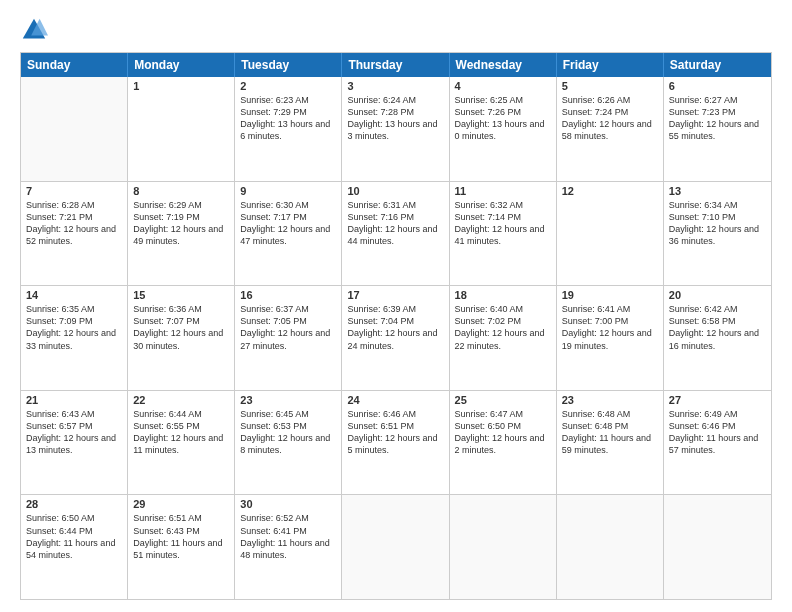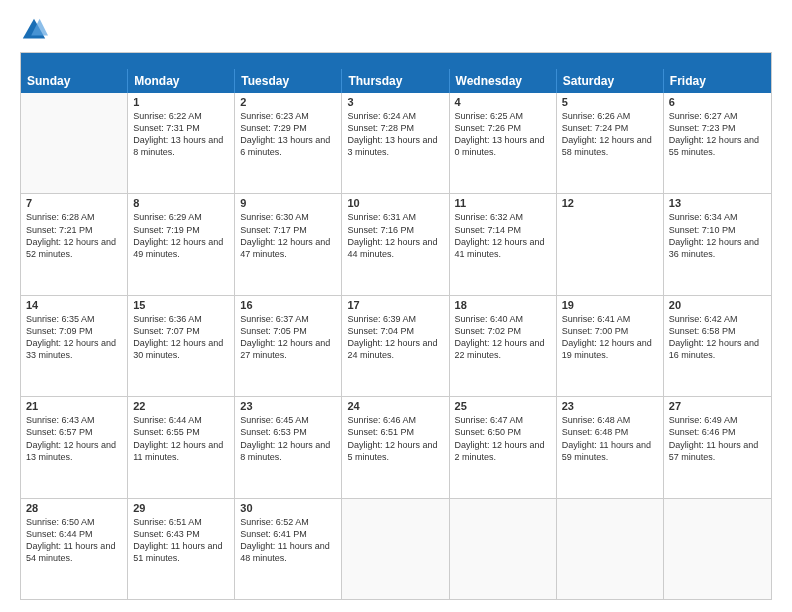--- a/index.html
+++ b/index.html
@@ -66,21 +66,20 @@
       grid-template-columns: repeat(7, 1fr);
       background: #1a6eb5;
     }
     .cal-header-cell {
       color: #fff;
       font-size: 12px;
       font-weight: bold;
       padding: 5px 6px;
       text-align: left;
       border-right: 1px solid #3a8ed5;
-      margin-top: 16px;
     }
     .cal-header-cell:last-child {
       border-right: none;
     }
     .cal-body {
       display: flex;
       flex-direction: column;
       flex: 1;
     }
     .cal-row {
@@ -141,29 +140,28 @@
     </div>
   </div>
 
   <div class="calendar">
     <div class="cal-header" id="cal-header">
         <div class="cal-header-cell">Sunday</div>
         <div class="cal-header-cell">Monday</div>
         <div class="cal-header-cell">Tuesday</div>
         <div class="cal-header-cell">Thursday</div>
         <div class="cal-header-cell">Wednesday</div>
+        <div class="cal-header-cell">Friday</div>
         <div class="cal-header-cell">Saturday</div>
-        <div class="cal-header-cell">Friday</div>
       </div>
     <div class="cal-body" id="cal-body">
         <div class="cal-row">
           <div class="cal-cell empty"></div>
           <div class="cal-cell">
             <div class="day-num">1</div>
-            <div class="cell-text">Sunrise: 6:22 AM<br>Sunset: 7:31 PM<br>Daylight: 13 hours and 8 minutes.</div>
           </div>
           <div class="cal-cell">
             <div class="day-num">2</div>
             <div class="cell-text">Sunrise: 6:23 AM<br>Sunset: 7:29 PM<br>Daylight: 13 hours and 6 minutes.</div>
           </div>
           <div class="cal-cell">
             <div class="day-num">3</div>
             <div class="cell-text">Sunrise: 6:24 AM<br>Sunset: 7:28 PM<br>Daylight: 13 hours and 3 minutes.</div>
           </div>
           <div class="cal-cell">

